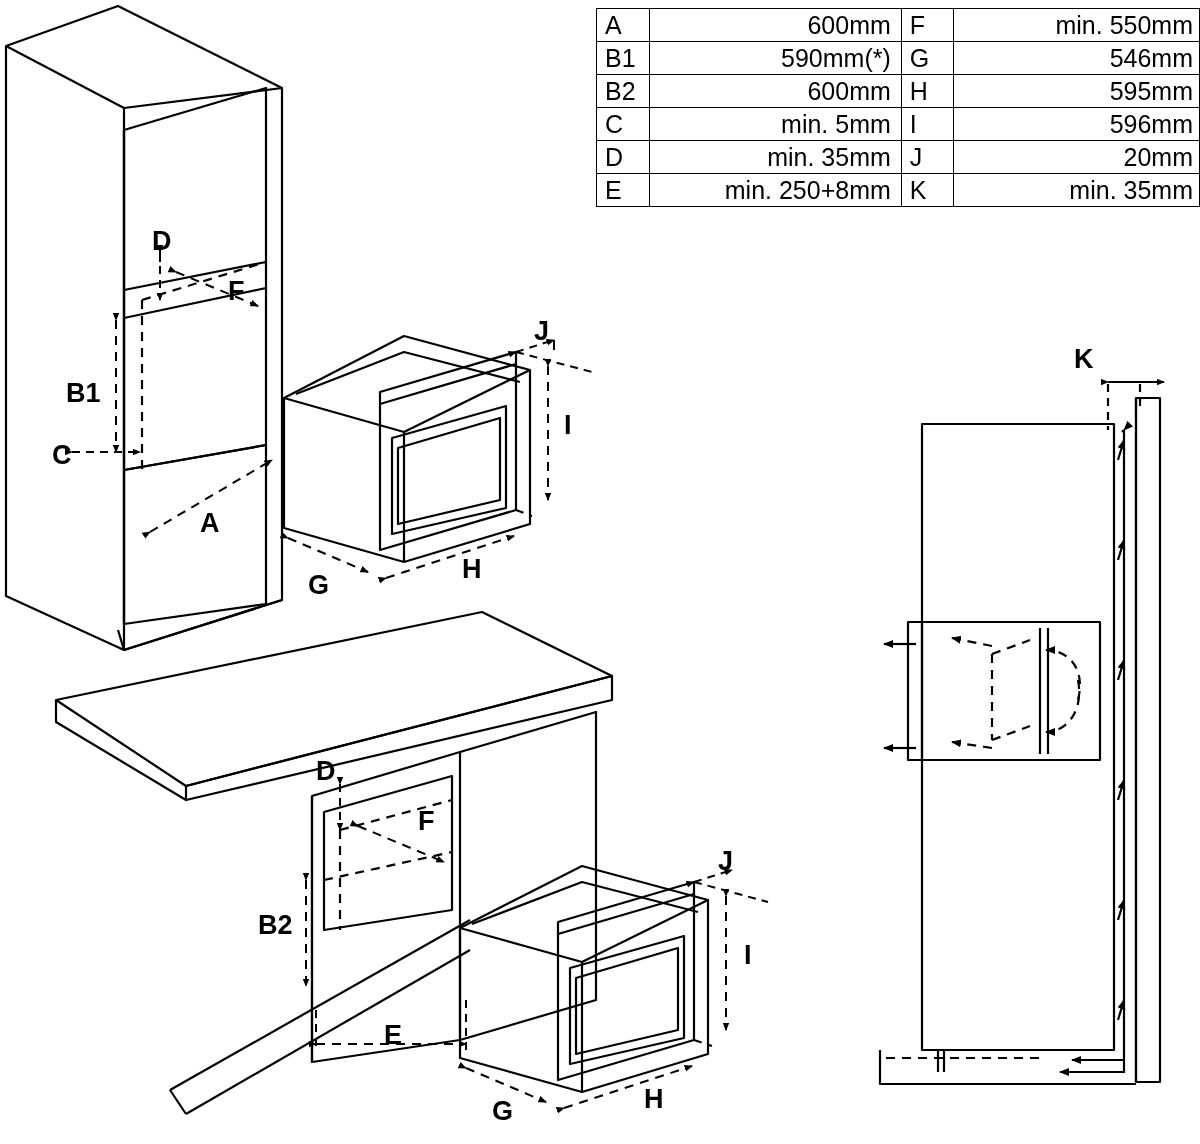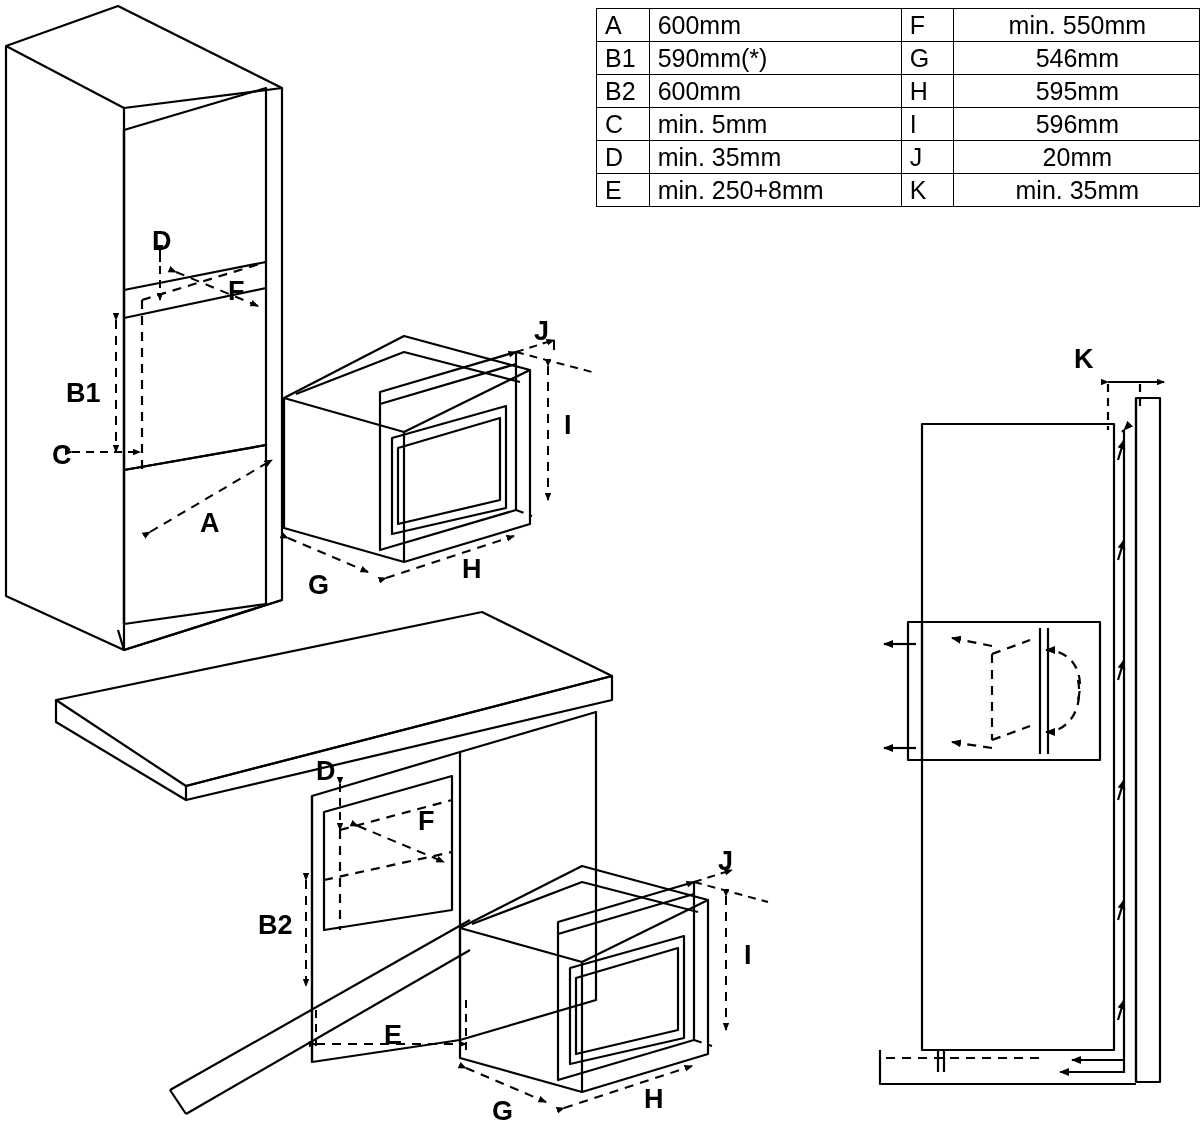--- a/index.html
+++ b/index.html
@@ -41,30 +41,30 @@
     color: #000;
     padding: 0 8px;
     white-space: nowrap;
   }
   .dim-table td.key {
     text-align: left;
     width: 36px;
     padding-left: 8px;
   }
   .dim-table td.val {
-    text-align: left;
+    text-align: right;
     width: 238px;
     padding-right: 10px;
   }
   .dim-table td.key2 {
     text-align: left;
     width: 36px;
   }
   .dim-table td.val2 {
-    text-align: center;
+    text-align: right;
     width: 238px;
     padding-right: 6px;
   }
   .lbl {
     position: absolute;
     font-family: "Liberation Sans", sans-serif;
     font-size: 27px;
     font-weight: bold;
     color: #000;
     line-height: 1;

